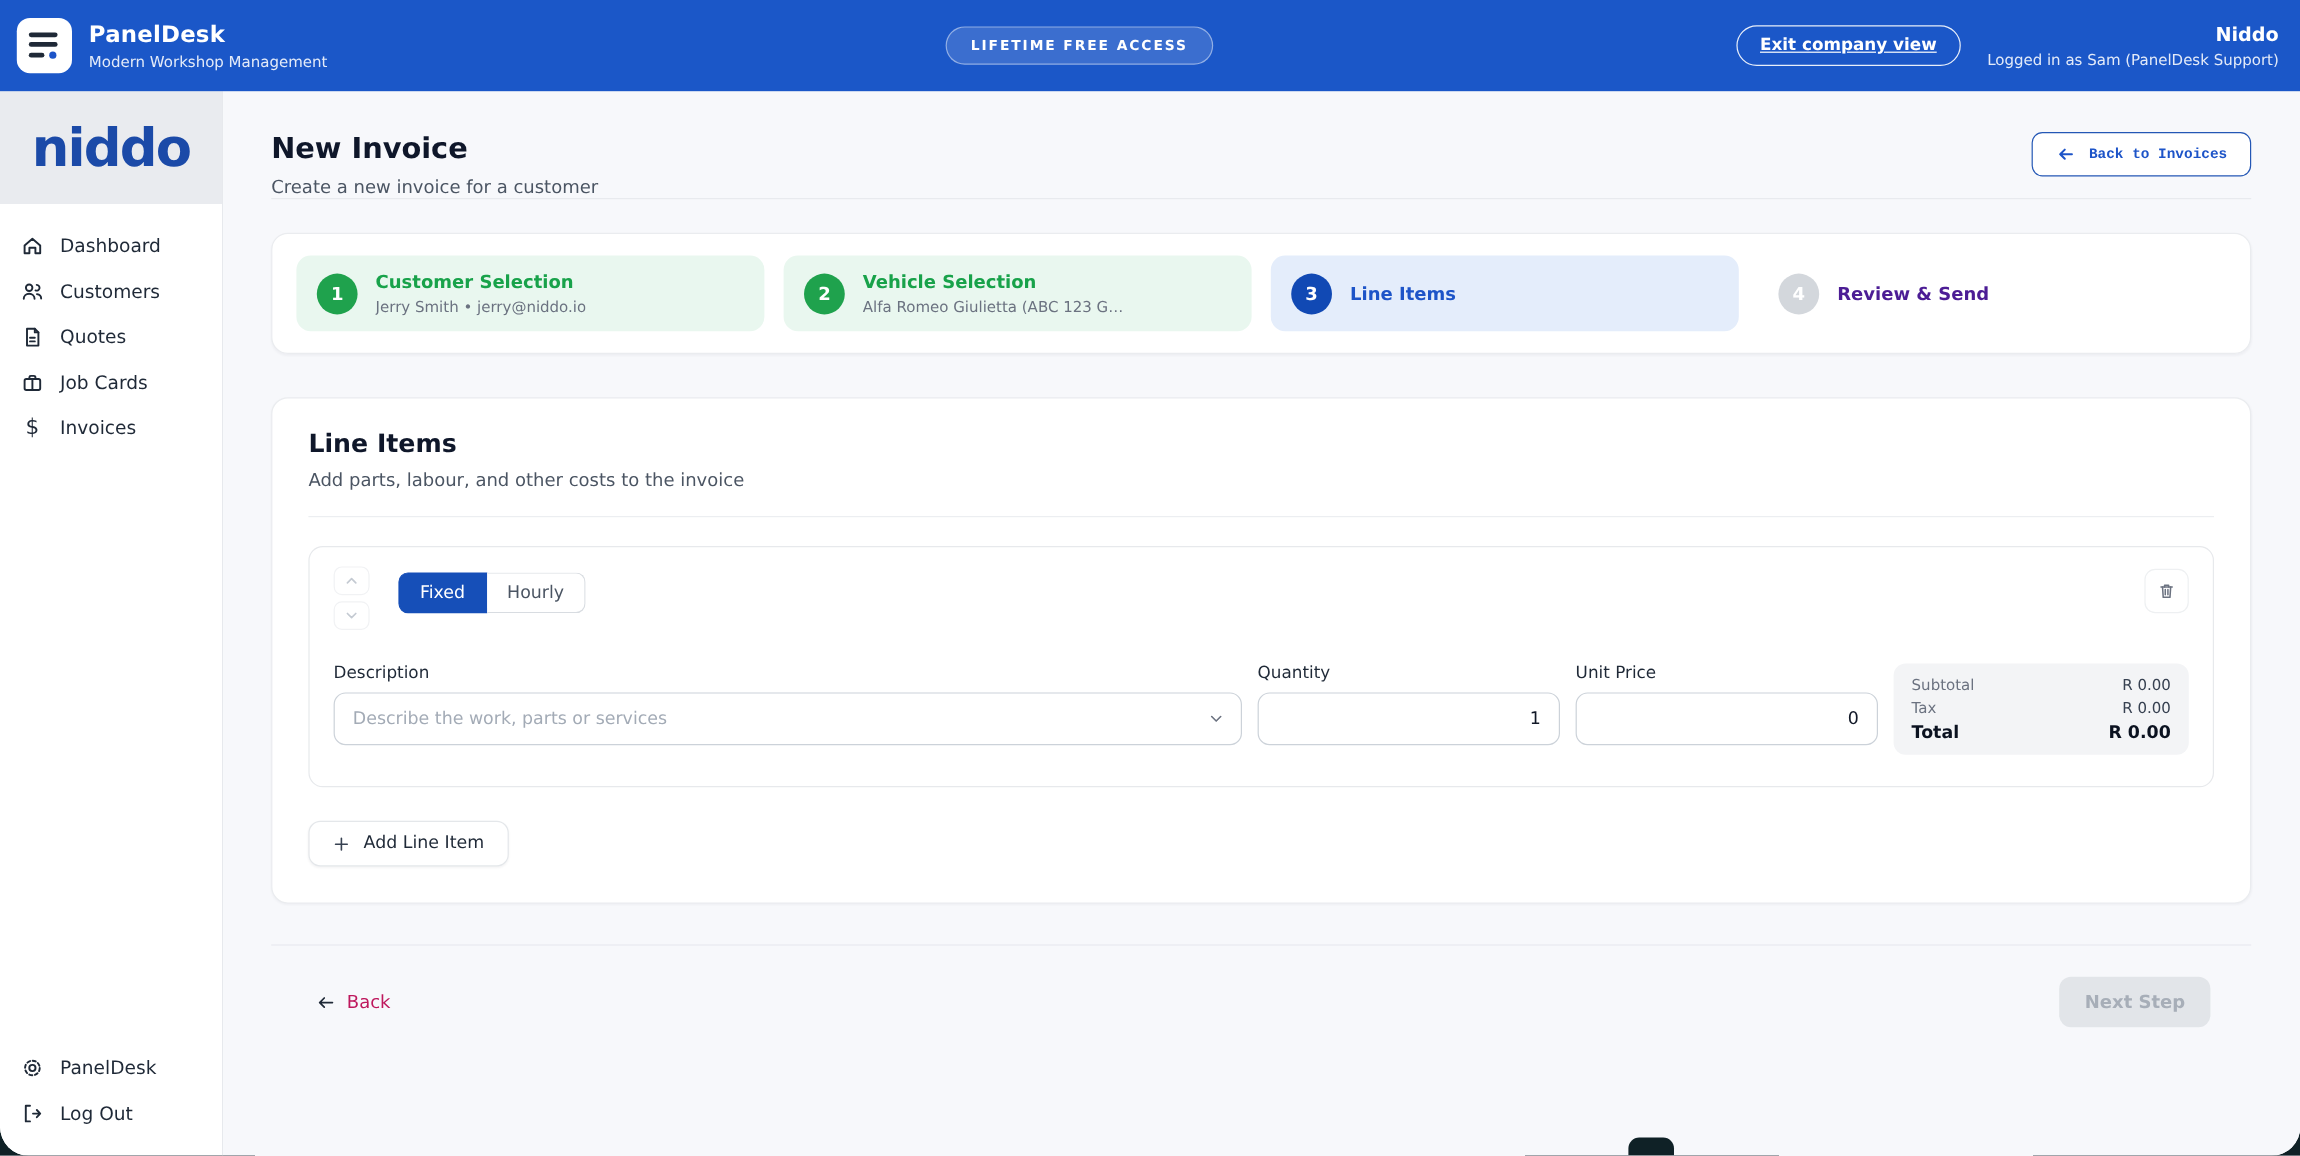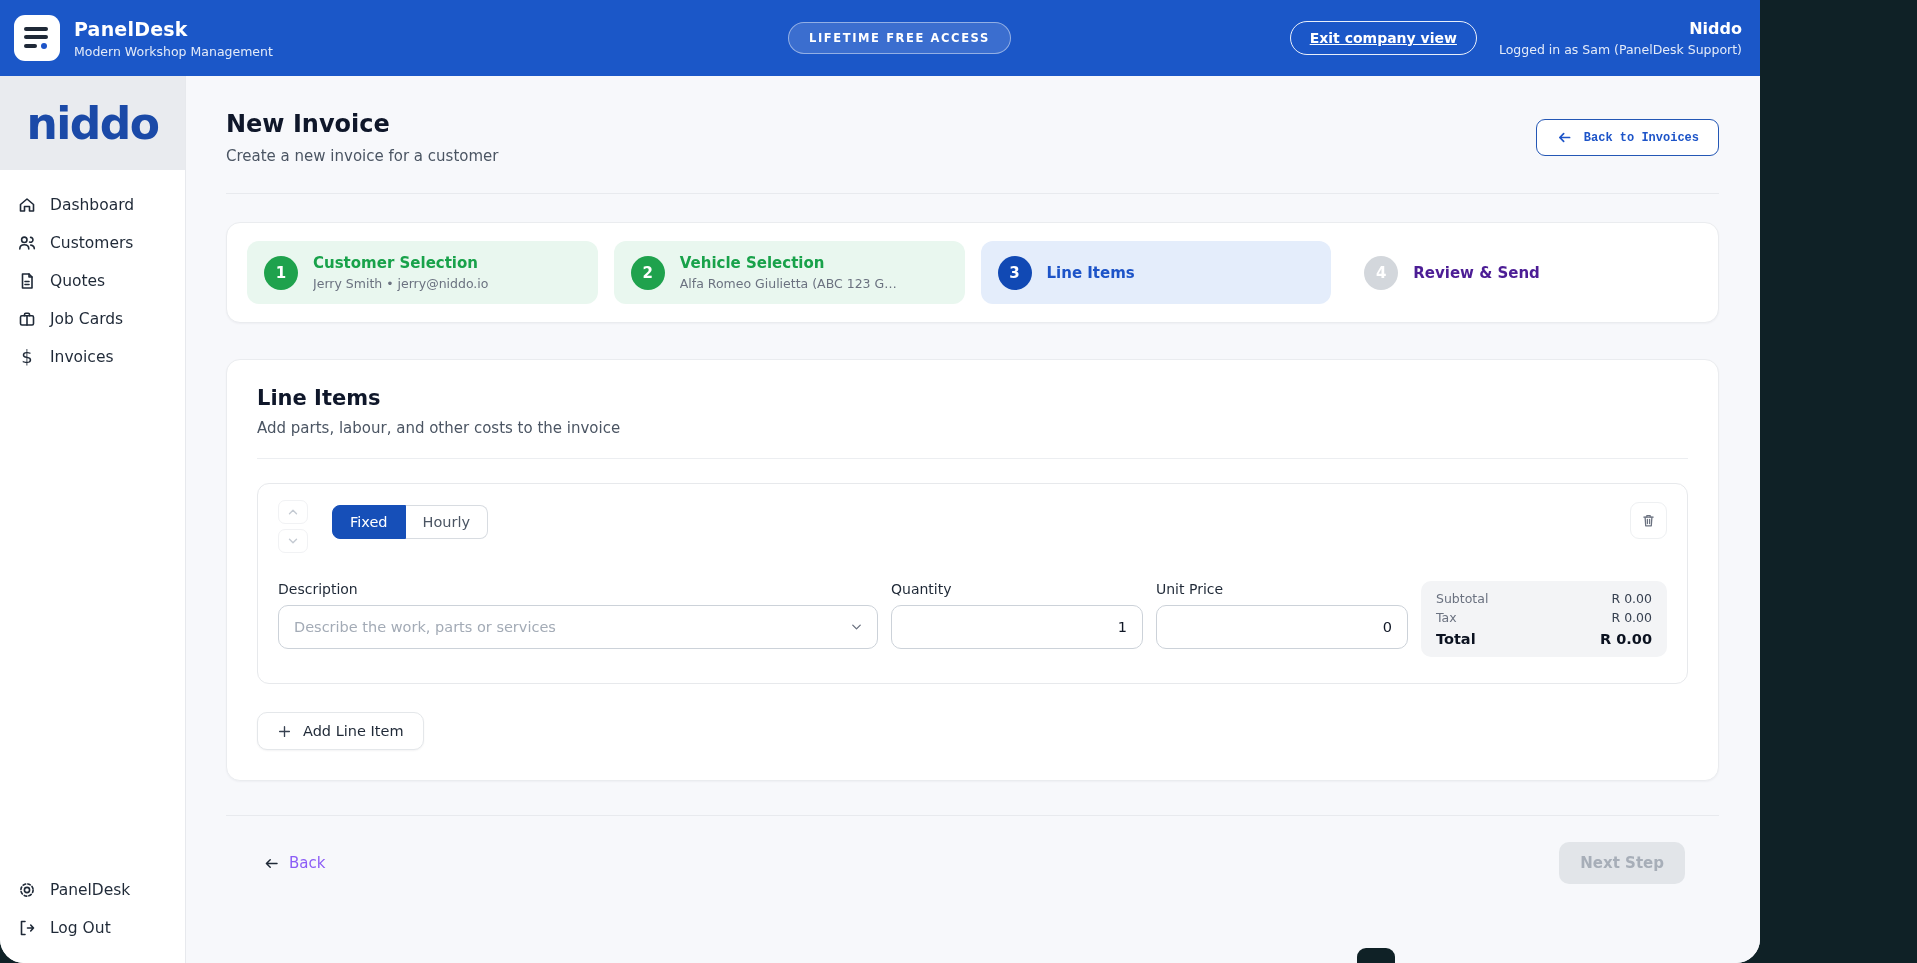--- a/index.html
+++ b/index.html
@@ -2,21 +2,21 @@
 <html><head>
 <meta charset="utf-8">
 <style>
   * { margin:0; padding:0; box-sizing:border-box; }
   html,body { width:1917px; height:963px; }
   body {
     background:#0f2126;
     font-family:"DejaVu Sans","Liberation Sans",sans-serif;
     overflow:hidden;
   }
-  .app{width:1760px;height:963px;display:flex;flex-direction:column;background:#fff;
+  .app{width:1917px;height:963px;display:flex;flex-direction:column;background:#fff;
        border-radius:0 0 24px 24px;overflow:hidden;position:relative;}
 
   
   .top-header{flex:0 0 76px;background:#1b57c8;display:flex;align-items:center;
               padding:0 18px 0 14px;position:relative;color:#fff;}
   .brand{display:flex;align-items:center;gap:14px;}
   .logo-box{width:46px;height:46px;background:#fff;border-radius:11px;display:flex;
             flex-direction:column;justify-content:center;gap:4px;padding:10px;cursor:pointer;}
   .logo-bar{height:4px;border-radius:2px;background:#1f2937;width:24px;}
   .logo-row{display:flex;align-items:center;gap:4px;}
@@ -45,22 +45,22 @@
   .side-nav{padding:16px 0 0;}
   .nav-item{display:flex;align-items:center;gap:13px;padding:9px 17px;font-size:15.5px;
             color:#1f2937;cursor:pointer;}
   .nicon{width:20px;height:20px;display:flex;align-items:center;justify-content:center;flex:0 0 20px;}
   .nicon svg{display:block;}
   .dollar-glyph{font-size:18px;font-weight:500;color:#1f2937;line-height:1;}
   .side-footer{margin-top:auto;padding:8px 0 16px;}
 
   
   .main{flex:1;background:#f7f8fb;padding:34px 41px 0 40px;overflow:hidden;}
-  .page-head{display:flex;justify-content:space-between;align-items:center;
-             padding-bottom:28px;border-bottom:1px solid #e8eaee;}
+  .page-head{display:flex;justify-content:space-between;align-items:flex-start;
+             border-bottom:1px solid #e8eaee;}
   .page-title{font-size:24px;font-weight:700;color:#0f172a;}
   .page-sub{font-size:15px;color:#4b5563;margin-top:9px;}
   .back-to-invoices{display:inline-flex;gap:11px;align-items:center;border:1.5px solid #2457b5;
                     color:#1d54c8;background:#fff;border-radius:9px;padding:9px 19px;
                     font-size:12px;font-weight:700;font-family:Liberation Mono, monospace;cursor:pointer;}
 
   .card{background:#fff;border:1px solid #eaecef;border-radius:14px;
         box-shadow:0 1px 2px rgba(16,24,40,.04);}
   .steps-card{margin-top:28px;padding:18px 20px;}
   .steps{display:grid;grid-template-columns:repeat(4,1fr);gap:16px;}
@@ -112,21 +112,21 @@
   .sum-row .val{color:#374151;}
   .sum-total{font-size:14.5px;font-weight:700;color:#0b1220;margin-top:2px;}
   .sum-total .val{color:#0b1220;}
 
   .add-btn{margin-top:28px;display:inline-flex;gap:11px;align-items:center;background:#fff;
            border:1px solid #e4e7ea;border-radius:10px;padding:10px 19px;font-size:14.5px;
            color:#1f2937;font-family:inherit;cursor:pointer;box-shadow:0 1px 2px rgba(16,24,40,.05);}
 
   .footer-row{border-top:1px solid #e8eaee;margin-top:34px;padding:26px 34px 0 37px;
               display:flex;justify-content:space-between;align-items:center;}
-  .back-link{display:inline-flex;gap:9px;align-items:center;font-size:15px;color:#8b5cf6;
+  .back-link{display:inline-flex;gap:9px;align-items:center;font-size:15px;color:#be185d;
              background:none;border:none;font-family:inherit;cursor:pointer;}
   .next-btn{background:#e2e5e9;color:#a7aeb8;border:none;border-radius:10px;padding:12px 21px;
             font-size:15px;font-weight:600;font-family:inherit;cursor:not-allowed;}
 
   .toast-corner{position:absolute;left:1357px;bottom:0;width:38px;height:15px;background:#0f2126;
                 border-radius:9px 9px 0 0;z-index:5;}
 </style>
 </head>
 <body>
 

